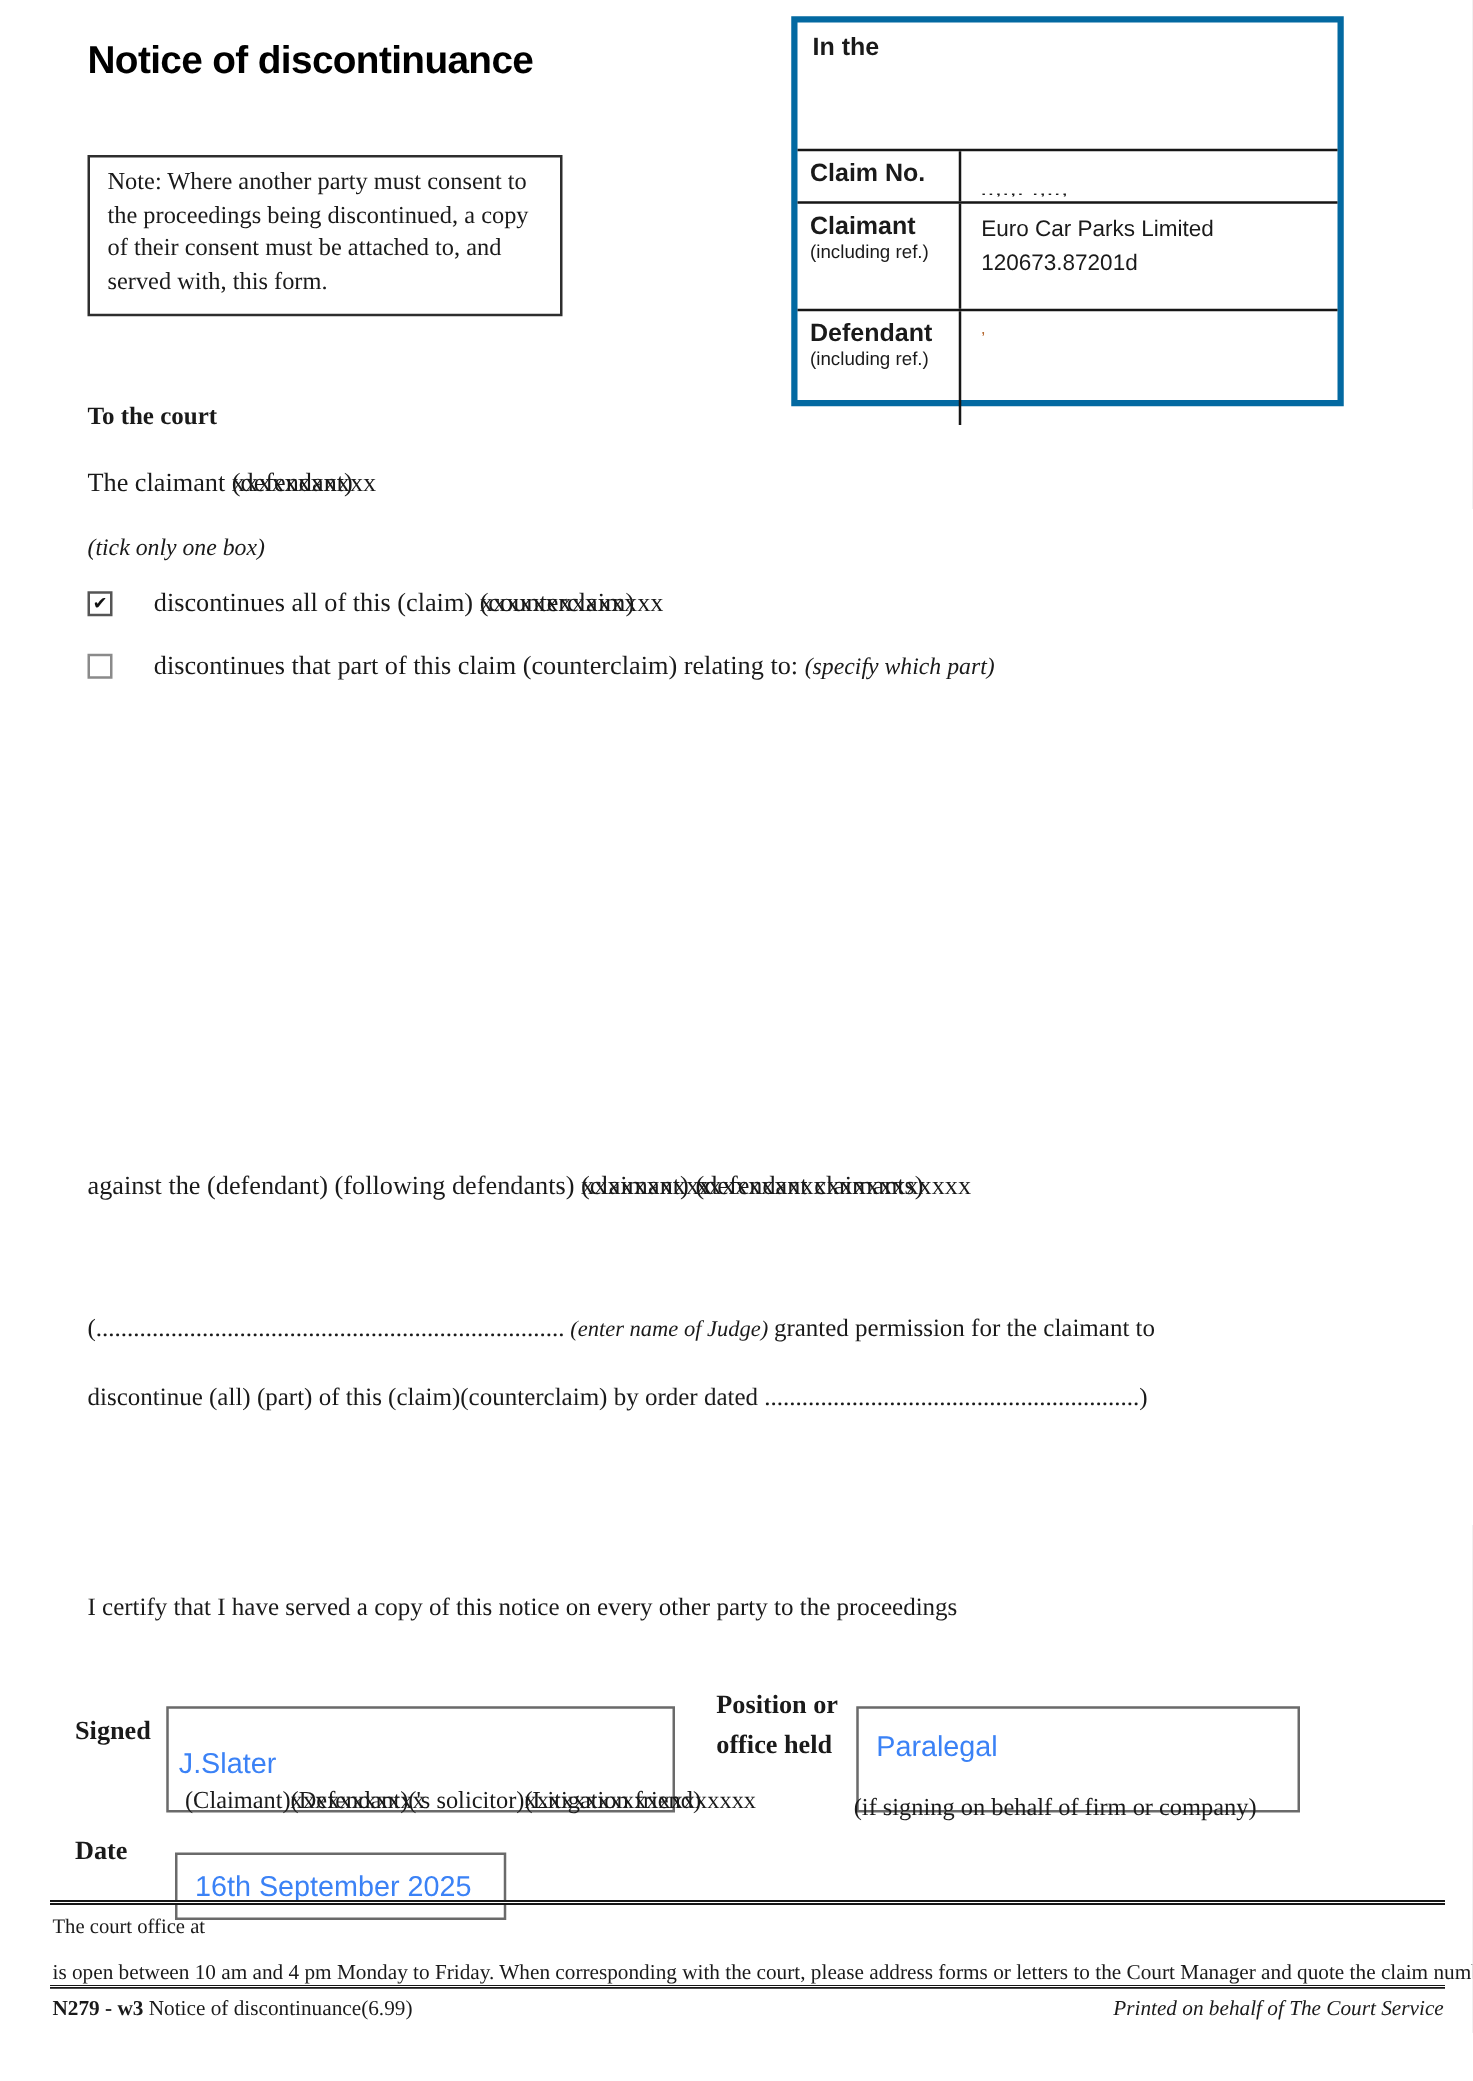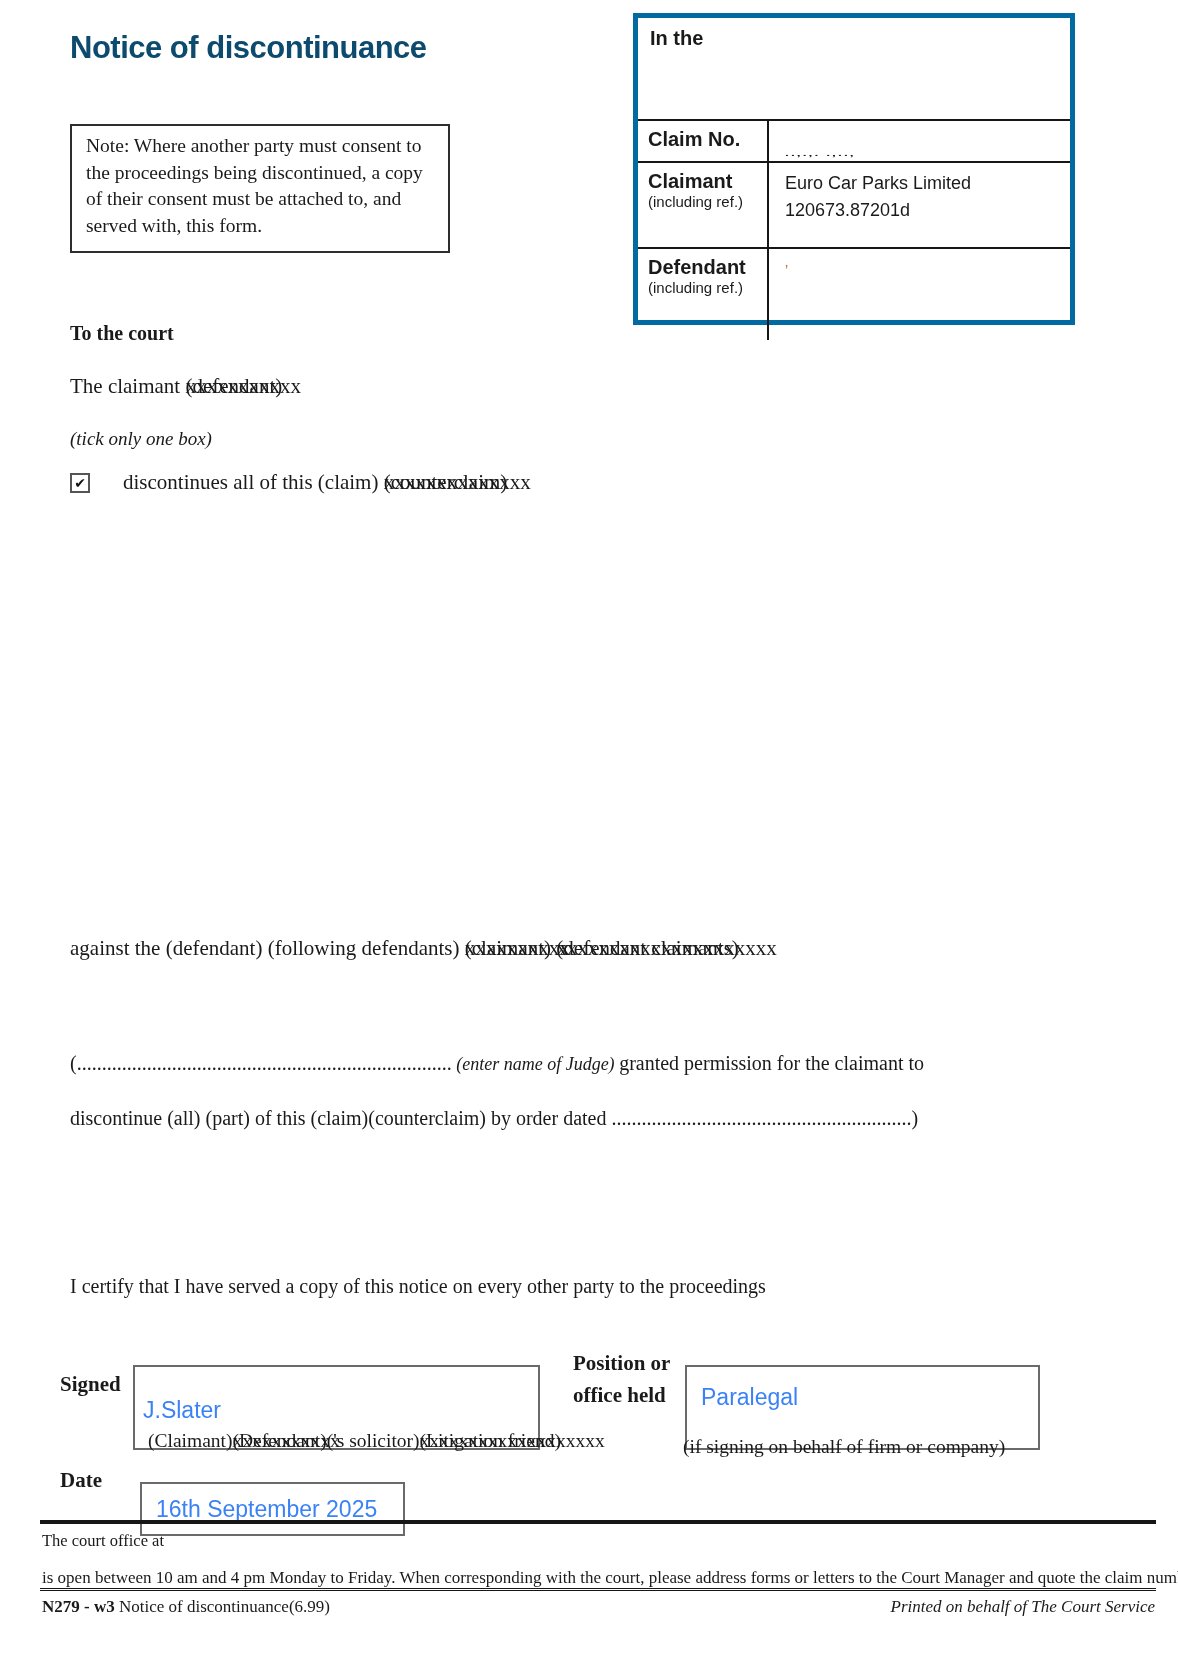--- a/index.html
+++ b/index.html
@@ -6,21 +6,21 @@
   html,body { background:#e8e8e8; }
   #page {
     position:relative; width:1178px; height:1665px; background:#ffffff;
     font-family:"Liberation Serif", serif; color:#1a1a1a; margin:0 auto;
     overflow:hidden;
   }
   .abs { position:absolute; }
 
   
   #title { left:70px; top:30px; font-family:"Liberation Sans",sans-serif;
-           font-weight:bold; font-size:31px; letter-spacing:-0.5px; color:#0c4a6e; }
+           font-weight:bold; font-size:31px; letter-spacing:-0.5px; color:#000000; }
   #notebox { left:70px; top:124px; width:380px; border:2px solid #2e2e2e;
              padding:7px 12px 11px 14px; font-size:19.5px; line-height:1.37; }
 
   
   #infobox { left:633px; top:13px; width:442px; height:312px;
              border:5px solid #0369a1; font-family:"Liberation Sans",sans-serif; }
   .ib-inthe { height:103px; border-bottom:2px solid #161616;
               padding:9px 12px; font-weight:bold; font-size:20px; }
   .ib-row { display:flex; border-bottom:2px solid #161616; }
   .ib-row:last-child { border-bottom:none; }
@@ -124,20 +124,26 @@
 
   <div class="abs optrow" style="left:70px; top:470px;">
     <div class="cb checked">
       <span>✔</span>
     </div>
     <div class="line">
       <span>discontinues all of this (claim) </span><span class="ot"><span>(counterclaim)</span><span class="ot-x">xxxxxxxxxxxxxx</span></span>
     </div>
   </div>
 
+  <div class="abs optrow" style="left:70px; top:520px;">
+    <div class="cb"></div>
+    <div class="line">
+      <span>discontinues that part of this claim (counterclaim) relating to: </span><span class="it" style="font-size:19px;">(specify which part)</span>
+    </div>
+  </div>
 
   <div class="abs line" style="left:70px; top:936px;">
     <span>against the (defendant) (following defendants) </span><span class="ot"><span>(claimant)</span><span class="ot-x">xxxxxxxxxx</span></span>
     <span class="ot"><span>(defendant claimants)</span><span class="ot-x">xxxxxxxxxxxxxxxxxxxxx</span></span>
   </div>
 
   <div class="abs line sm" style="left:70px; top:1052px;">
     <span>(...........................................................................</span><span class="it" style="font-size:18px;"> (enter name of Judge) </span><span>granted permission for the claimant to</span>
   </div>
 

